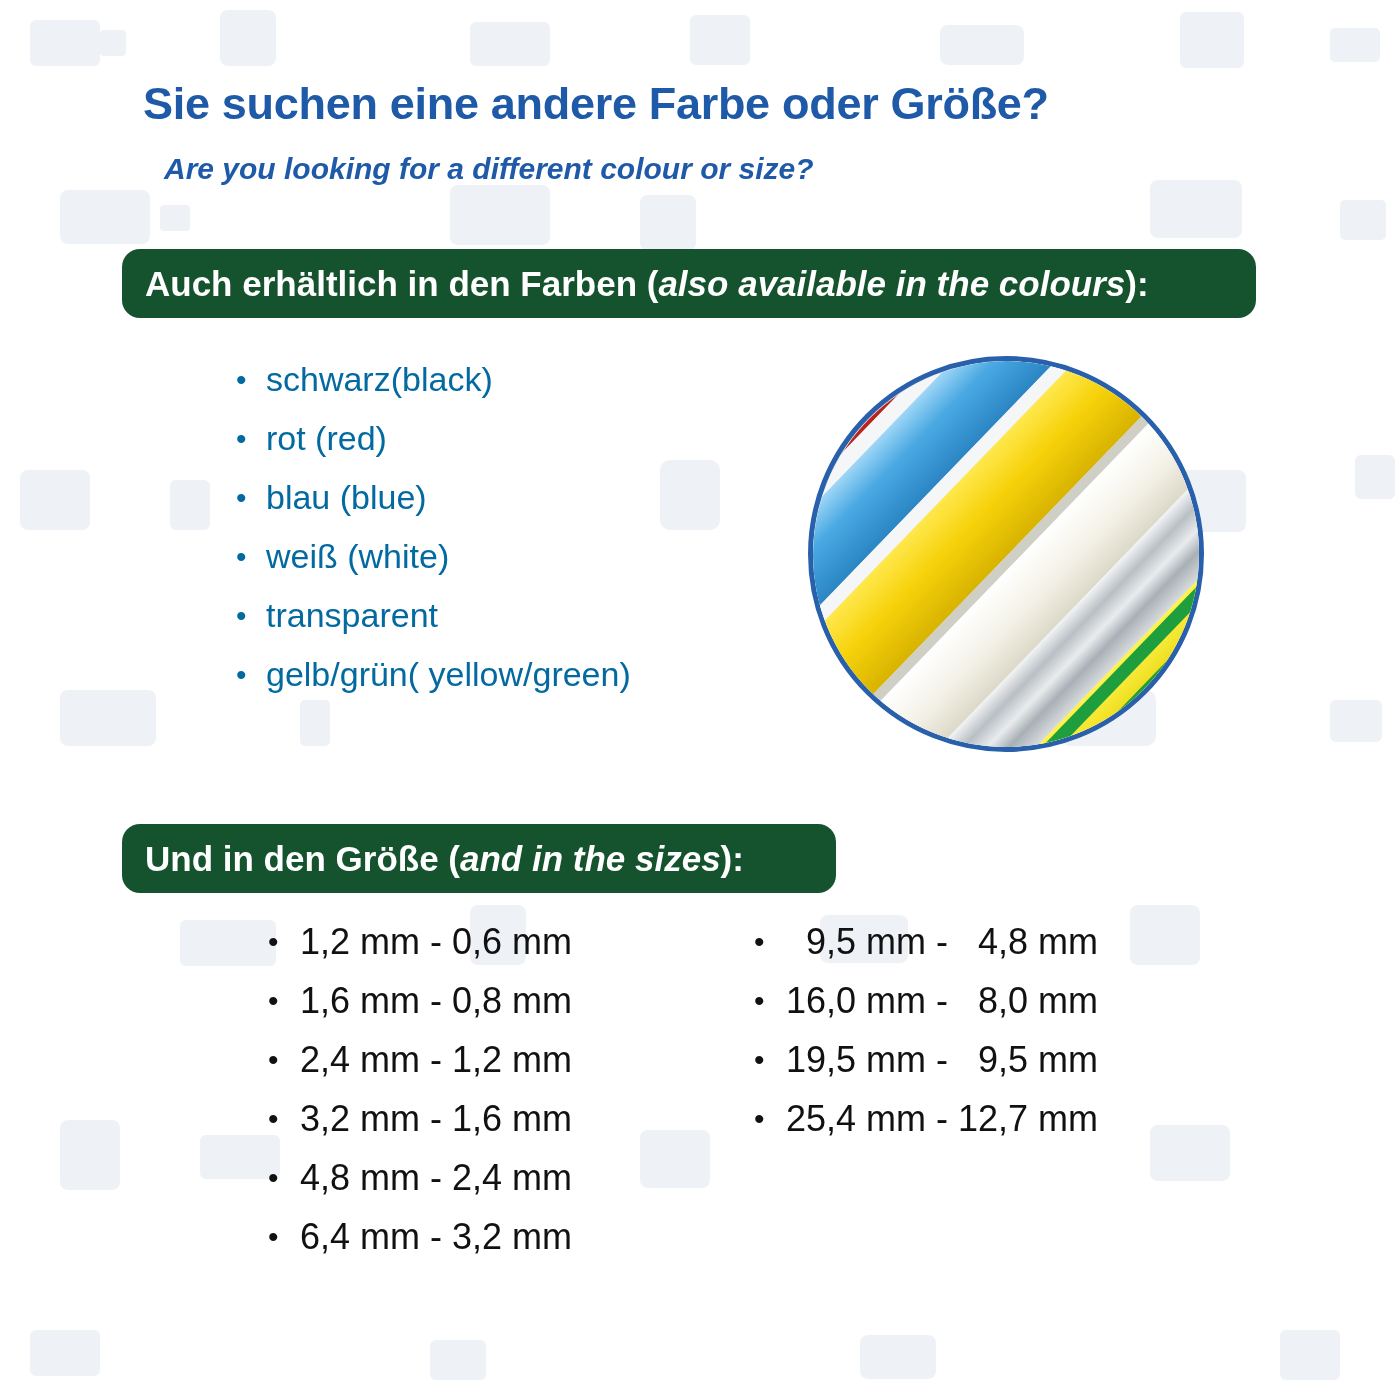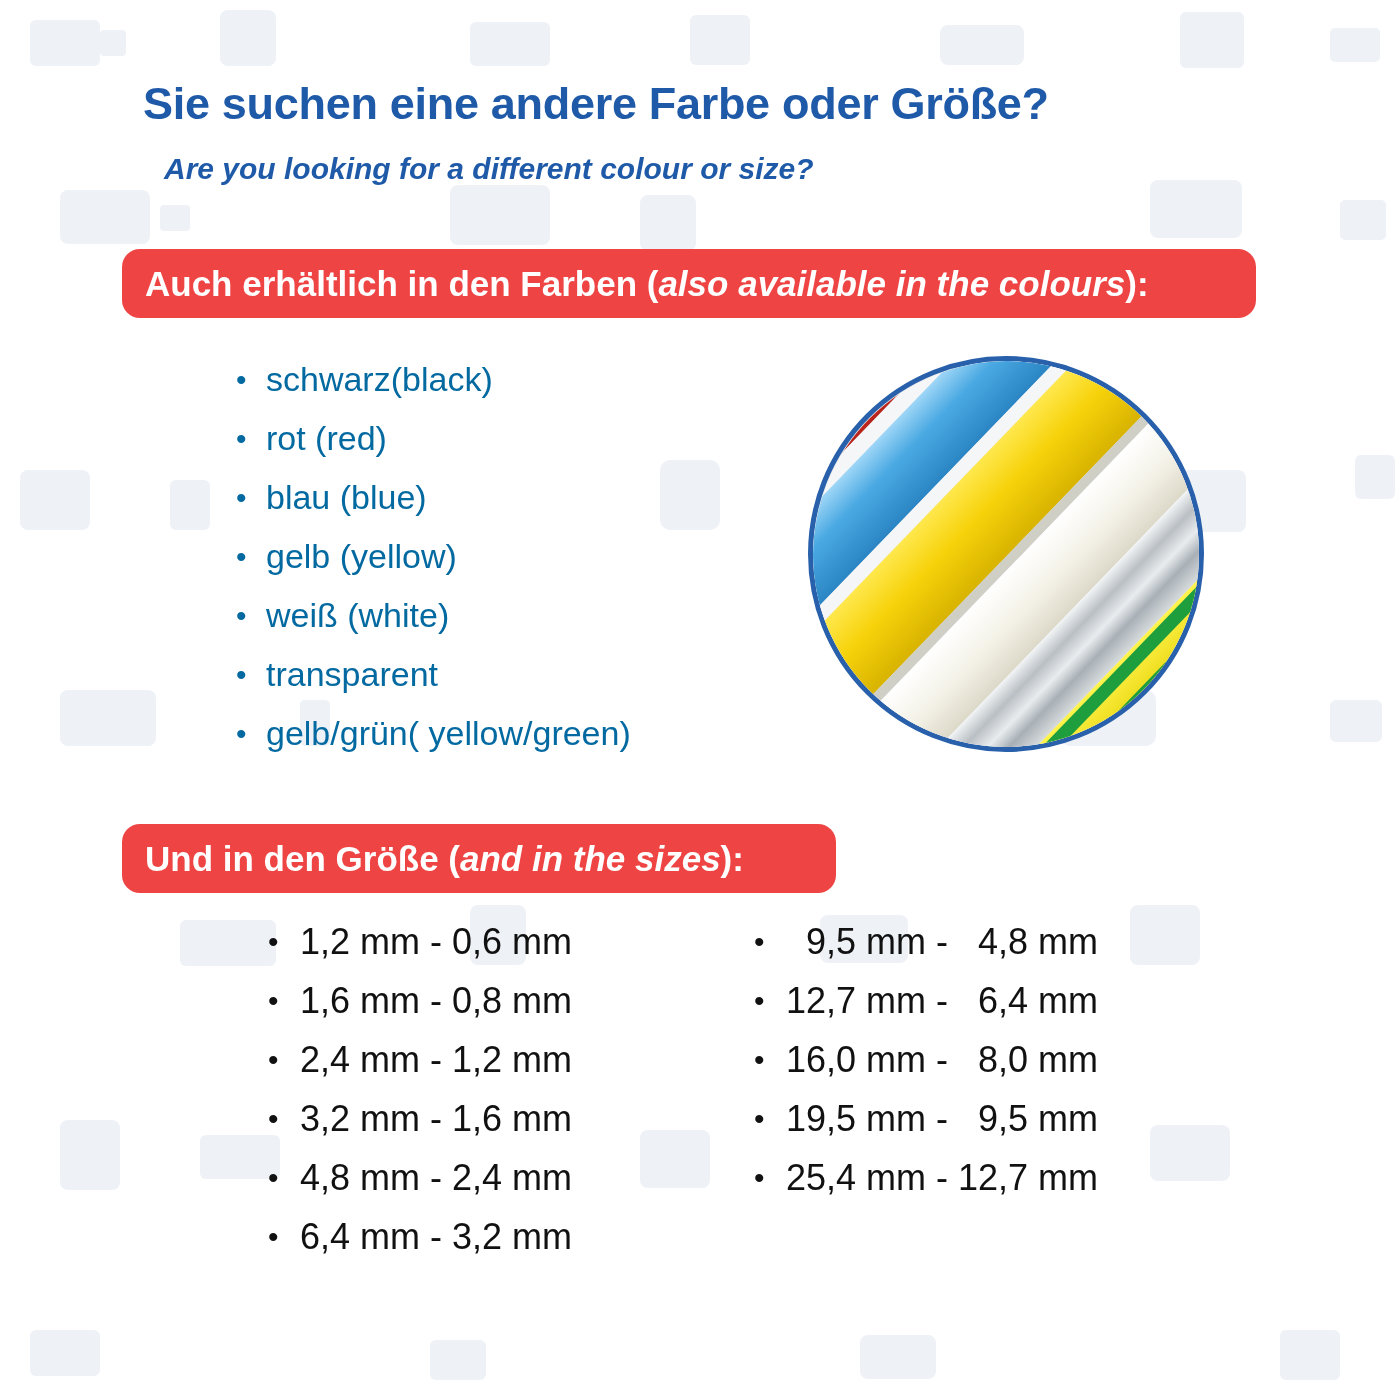--- a/index.html
+++ b/index.html
@@ -51,21 +51,21 @@
     font-style: italic;
     font-weight: bold;
     color: #1f5aa8;
     white-space: nowrap;
     margin-left: 19px;
   }
 
   
   .banner {
     position: absolute;
-    background: #ef4444;
+    background: #14532d;
     color: #ffffff;
     border-radius: 18px;
     display: flex;
     align-items: center;
     box-sizing: border-box;
   }
   .banner .bn-text {
     font-size: 35px;
     font-weight: bold;
     white-space: nowrap;
@@ -248,21 +248,20 @@
   <div class="subtitle">Are you looking for a different colour or size?</div>
 
   <div class="banner" id="banner-colours">
     <div class="bn-text"><span>Auch erhältlich in den Farben (</span><span class="it">also available in the colours</span><span>):</span></div>
   </div>
 
   <ul class="colour-list">
     <li>schwarz(black)</li>
     <li>rot (red)</li>
     <li>blau (blue)</li>
-    <li>gelb (yellow)</li>
     <li>weiß (white)</li>
     <li>transparent</li>
     <li>gelb/grün( yellow/green)</li>
   </ul>
 
   <div class="photo-circle">
     <div class="photo-inner">
       <svg width="390" height="390" viewBox="0 0 390 390" xmlns="http://www.w3.org/2000/svg" aria-hidden="true">
         <defs>
           <clipPath id="circ">
@@ -335,20 +334,19 @@
     <li>1,2 mm - 0,6 mm</li>
     <li>1,6 mm - 0,8 mm</li>
     <li>2,4 mm - 1,2 mm</li>
     <li>3,2 mm - 1,6 mm</li>
     <li>4,8 mm - 2,4 mm</li>
     <li>6,4 mm - 3,2 mm</li>
   </ul>
 
   <ul class="size-col" id="sizes-right">
     <li style="white-space:pre">  9,5 mm -   4,8 mm</li>
-    <li style="white-space:pre">12,7 mm -   6,4 mm</li>
     <li style="white-space:pre">16,0 mm -   8,0 mm</li>
     <li style="white-space:pre">19,5 mm -   9,5 mm</li>
     <li style="white-space:pre">25,4 mm - 12,7 mm</li>
   </ul>
 
 
 </div>
 
 </body></html>

